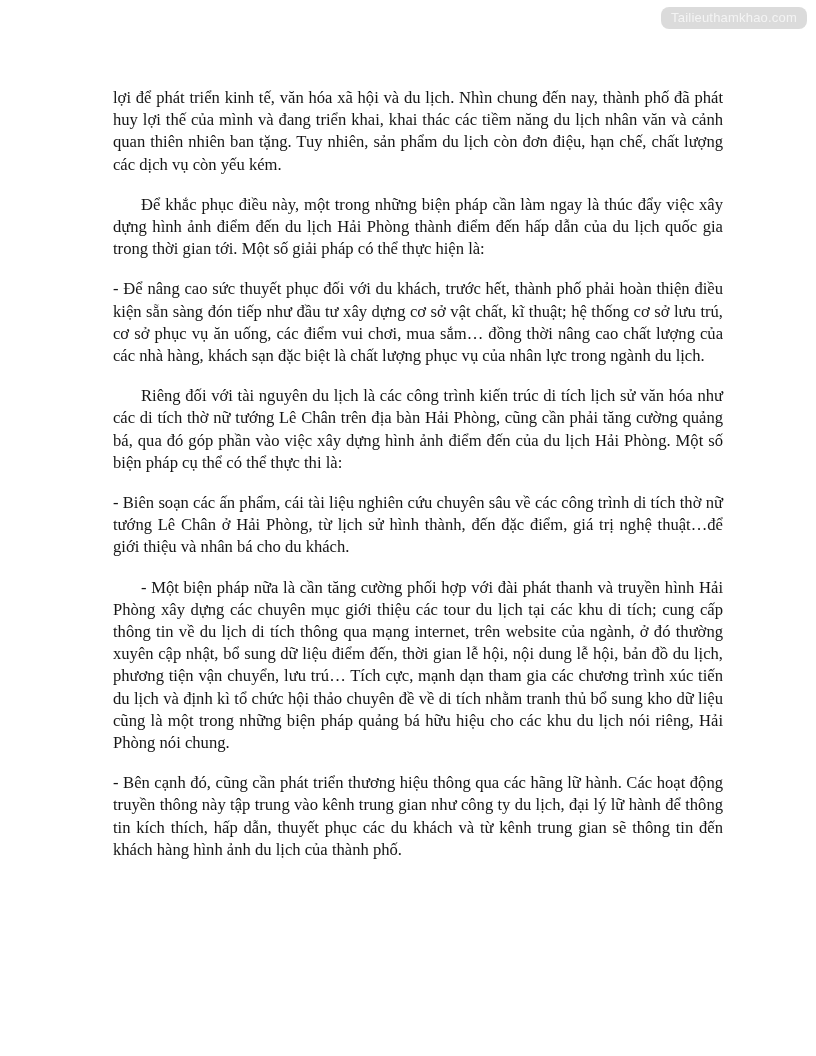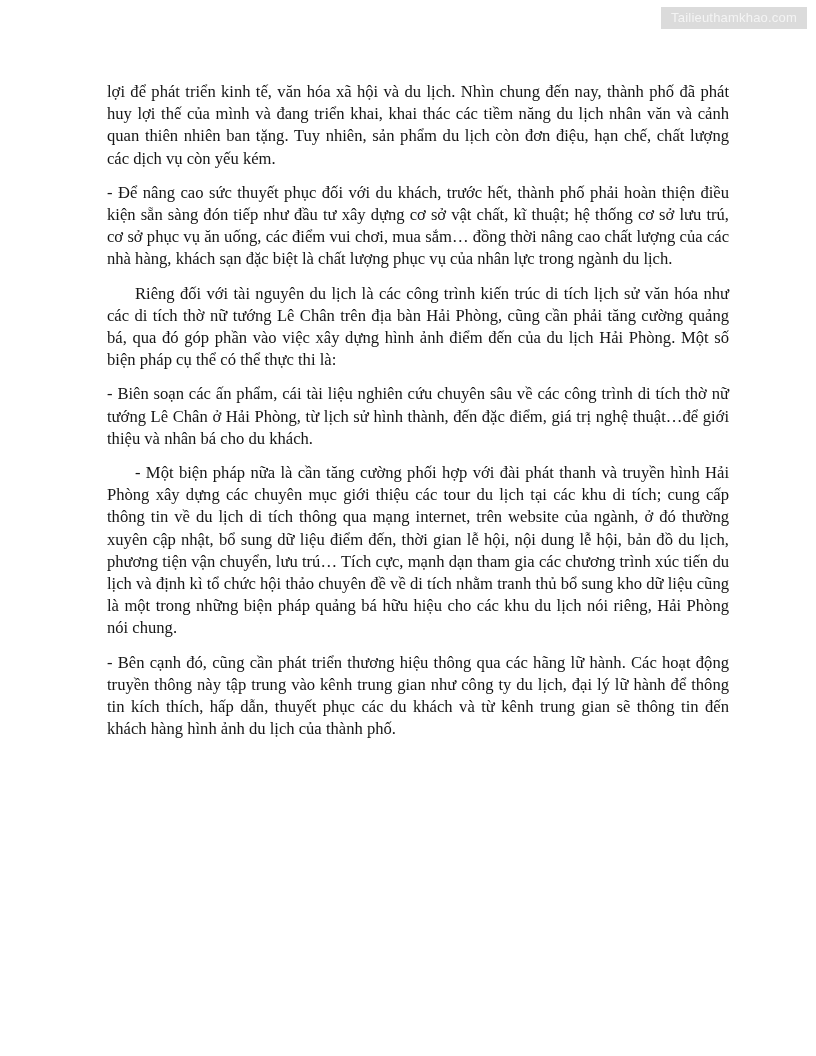--- a/index.html
+++ b/index.html
@@ -13,54 +13,55 @@
     height: 1056px;
     background: #ffffff;
     overflow: hidden;
     font-family: "Liberation Serif", "DejaVu Serif", serif;
   }
   .watermark {
     position: absolute;
     top: 7px;
     right: 9px;
     padding: 3px 10px 4px 10px;
-    border-radius: 0;
+    border-radius: 8px;
     background: rgba(165,165,165,0.40);
     color: #f4f4f4;
     font-family: "Liberation Sans", "DejaVu Sans", sans-serif;
     font-size: 13px;
     letter-spacing: 0.2px;
   }
   .content {
     position: absolute;
     left: 95px;
     top: 69px;
     width: 646px;
     color: #151515;
     font-size: 16.6px;
     line-height: 22.2px;
     text-align: justify;
   }
   .content p {
-    margin: 12px;
+    margin: 18px;
     padding: 0;
   }
   .content p.indent {
     text-indent: 28px;
   }
 </style>
 </head>
 <body>
 
 <div class="page">
 
   <div class="watermark">Tailieuthamkhao.com</div>
 
   <div class="content">
     <p>lợi để phát triển kinh tế, văn hóa xã hội và du lịch. Nhìn chung đến nay, thành phố đã phát huy lợi thế của mình và đang triển khai, khai thác các tiềm năng du lịch nhân văn và cảnh quan thiên nhiên ban tặng. Tuy nhiên, sản phẩm du lịch còn đơn điệu, hạn chế, chất lượng các dịch vụ còn yếu kém.</p>
+    <p class="indent">Để khắc phục điều này, một trong những biện pháp cần làm ngay là thúc đẩy việc xây dựng hình ảnh điểm đến du lịch Hải Phòng thành điểm đến hấp dẫn của du lịch quốc gia trong thời gian tới. Một số giải pháp có thể thực hiện là:</p>
     <p>- Để nâng cao sức thuyết phục đối với du khách, trước hết, thành phố phải hoàn thiện điều kiện sẵn sàng đón tiếp như đầu tư xây dựng cơ sở vật chất, kĩ thuật; hệ thống cơ sở lưu trú, cơ sở phục vụ ăn uống, các điểm vui chơi, mua sắm… đồng thời nâng cao chất lượng của các nhà hàng, khách sạn đặc biệt là chất lượng phục vụ của nhân lực trong ngành du lịch.</p>
     <p class="indent">Riêng đối với tài nguyên du lịch là các công trình kiến trúc di tích lịch sử văn hóa như các di tích thờ nữ tướng Lê Chân trên địa bàn Hải Phòng, cũng cần phải tăng cường quảng bá, qua đó góp phần vào việc xây dựng hình ảnh điểm đến của du lịch Hải Phòng. Một số biện pháp cụ thể có thể thực thi là:</p>
     <p>- Biên soạn các ấn phẩm, cái tài liệu nghiên cứu chuyên sâu về các công trình di tích thờ nữ tướng Lê Chân ở Hải Phòng, từ lịch sử hình thành, đến đặc điểm, giá trị nghệ thuật…để giới thiệu và nhân bá cho du khách.</p>
     <p class="indent">- Một biện pháp nữa là cần tăng cường phối hợp với đài phát thanh và truyền hình Hải Phòng xây dựng các chuyên mục giới thiệu các tour du lịch tại các khu di tích; cung cấp thông tin về du lịch di tích thông qua mạng internet, trên website của ngành, ở đó thường xuyên cập nhật, bổ sung dữ liệu điểm đến, thời gian lễ hội, nội dung lễ hội, bản đồ du lịch, phương tiện vận chuyển, lưu trú… Tích cực, mạnh dạn tham gia các chương trình xúc tiến du lịch và định kì tổ chức hội thảo chuyên đề về di tích nhằm tranh thủ bổ sung kho dữ liệu cũng là một trong những biện pháp quảng bá hữu hiệu cho các khu du lịch nói riêng, Hải Phòng nói chung.</p>
     <p>- Bên cạnh đó, cũng cần phát triển thương hiệu thông qua các hãng lữ hành. Các hoạt động truyền thông này tập trung vào kênh trung gian như công ty du lịch, đại lý lữ hành để thông tin kích thích, hấp dẫn, thuyết phục các du khách và từ kênh trung gian sẽ thông tin đến khách hàng hình ảnh du lịch của thành phố.</p>
   </div>
 
 </div>
 
 </body></html>

